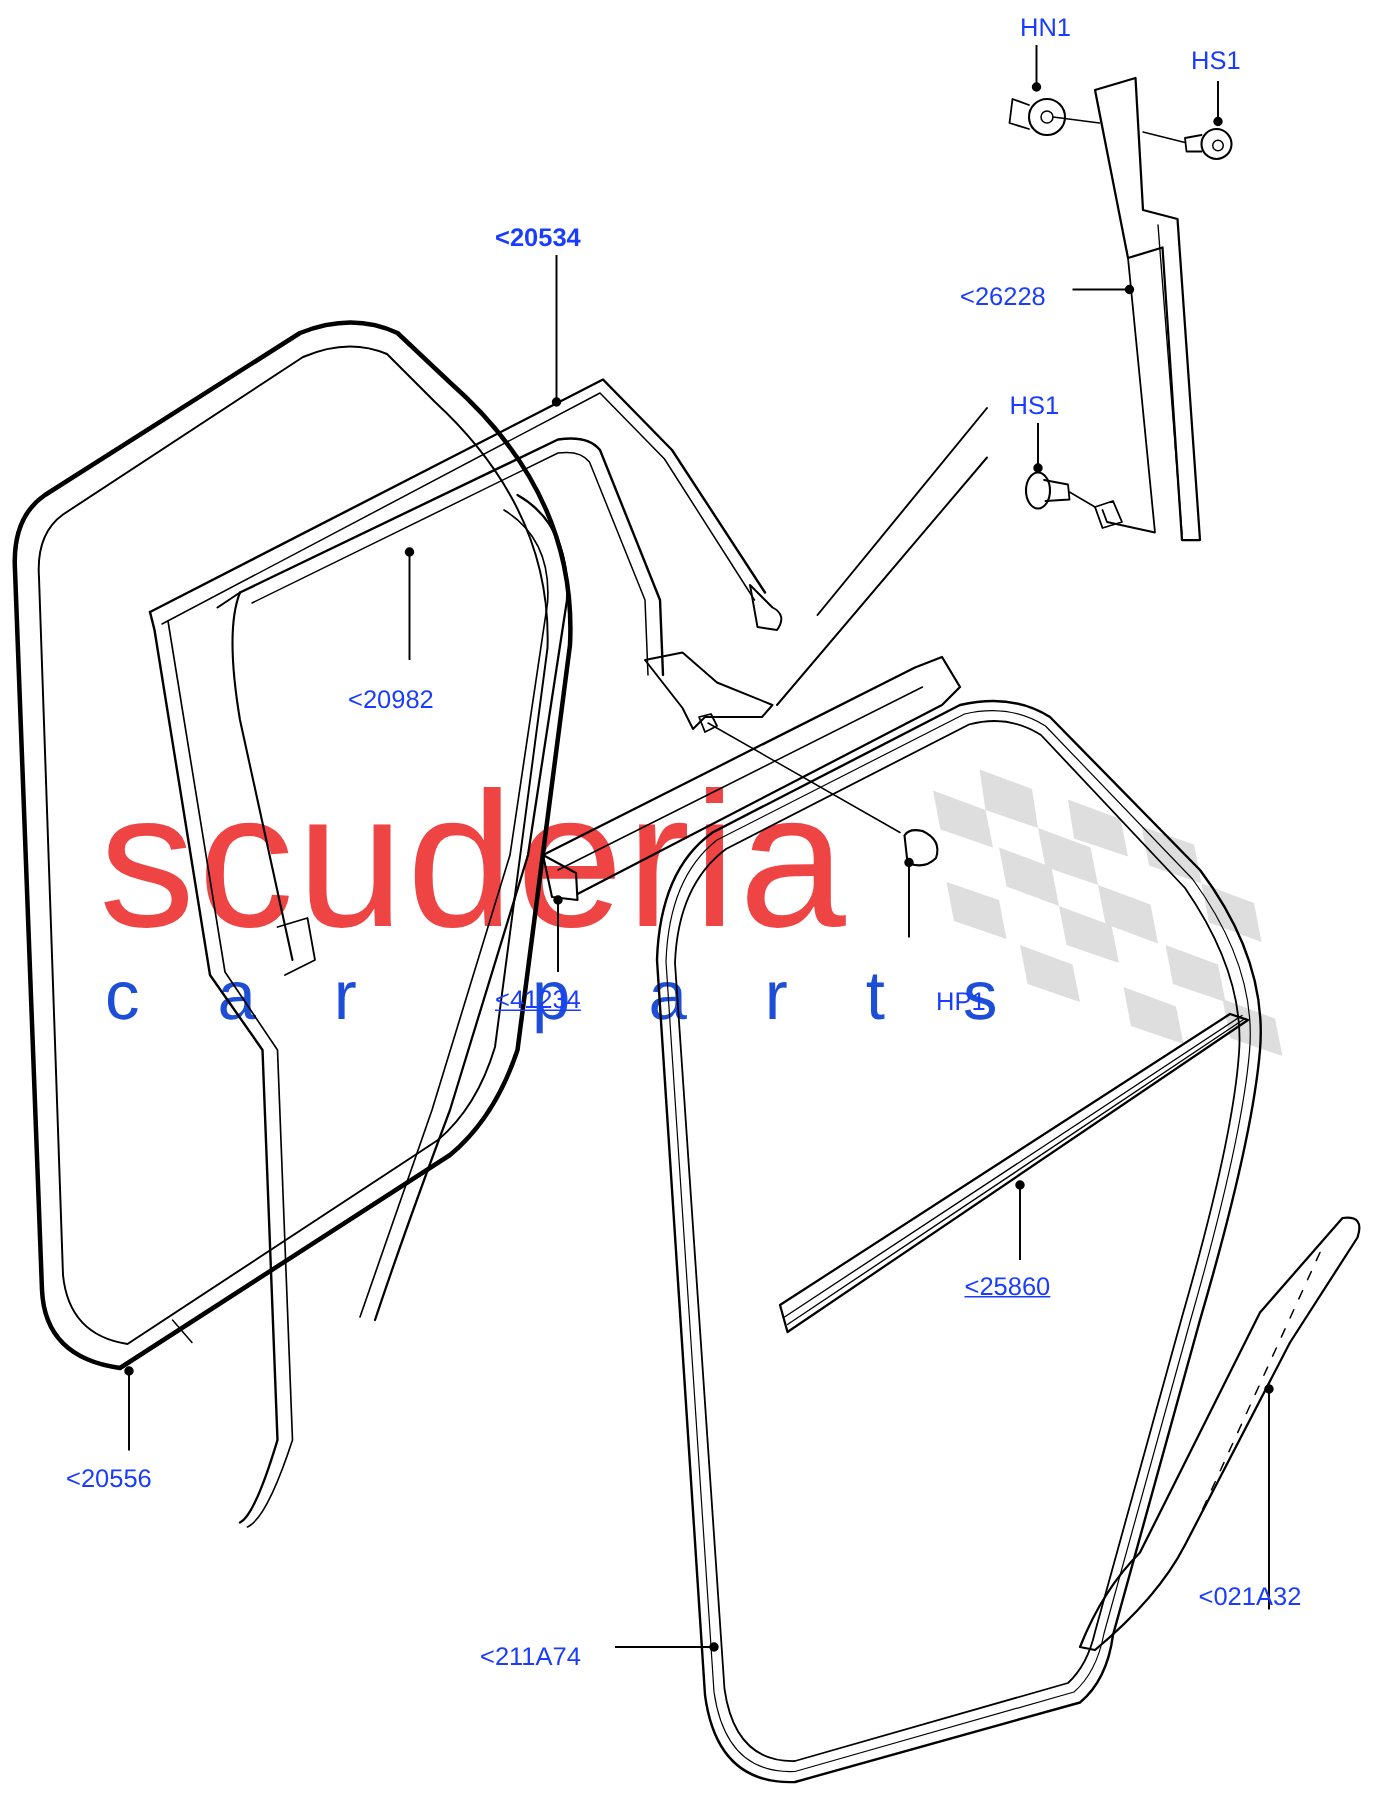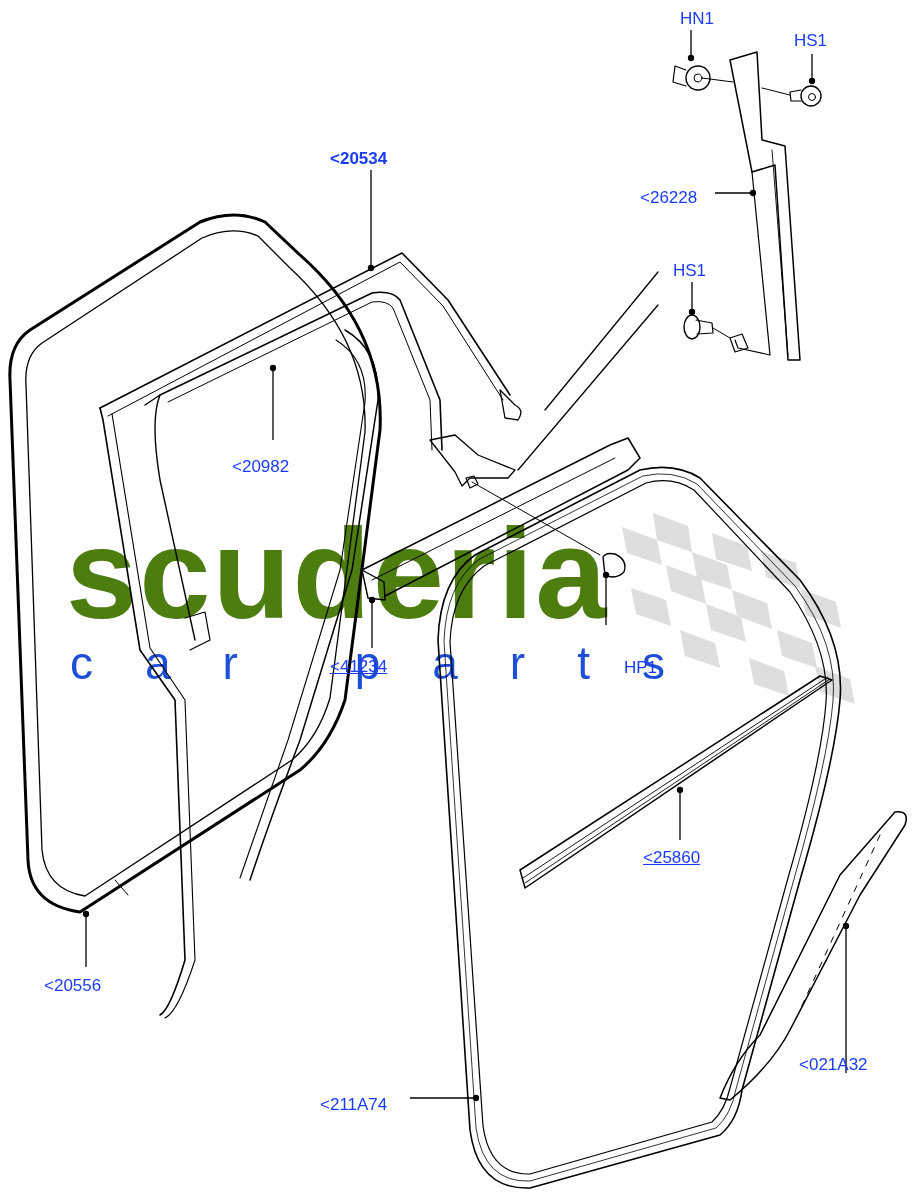--- a/index.html
+++ b/index.html
@@ -6,21 +6,21 @@
   body { width:916px; height:1200px; position:relative; overflow:hidden; font-family:"Liberation Sans", sans-serif; }
   #diagram { position:absolute; left:0; top:0; width:916px; height:1200px; }
   .wm-text { position:absolute; font-family:"Liberation Sans", sans-serif; pointer-events:none; }
   .wm-main { left:66px; top:510px; font-size:128px; font-weight:normal; letter-spacing:2px; line-height:1; }
   .wm-sub { left:70px; top:640px; font-size:46px; line-height:1; letter-spacing:52px; }
   .callout { position:absolute; color:#1a3cff; font-size:17px; line-height:1; white-space:nowrap; font-family:"Liberation Sans", sans-serif; }
 </style>
 </head>
 <body>
 
-<div class="wm-text wm-main" style="color:#4d7c0f;font-weight:bold;">scuderia</div>
+<div class="wm-text wm-main" style="color:#ef4444;">scuderia</div>
 <div class="wm-text wm-sub" style="color:#1d4ed8;">car parts</div>
 
 <svg id="diagram" viewBox="0 0 916 1200" xmlns="http://www.w3.org/2000/svg">
 
   <g fill="#dedede">
     <polygon points="653,513 688,526 692,552 657,540"></polygon>
     <polygon points="622,527 657,540 662,565 627,553"></polygon>
     <polygon points="712,533 747,546 752,571 716,559"></polygon>
     <polygon points="692,552 727,565 732,590 697,578"></polygon>
     <polygon points="631,588 666,600 671,626 636,614"></polygon>

